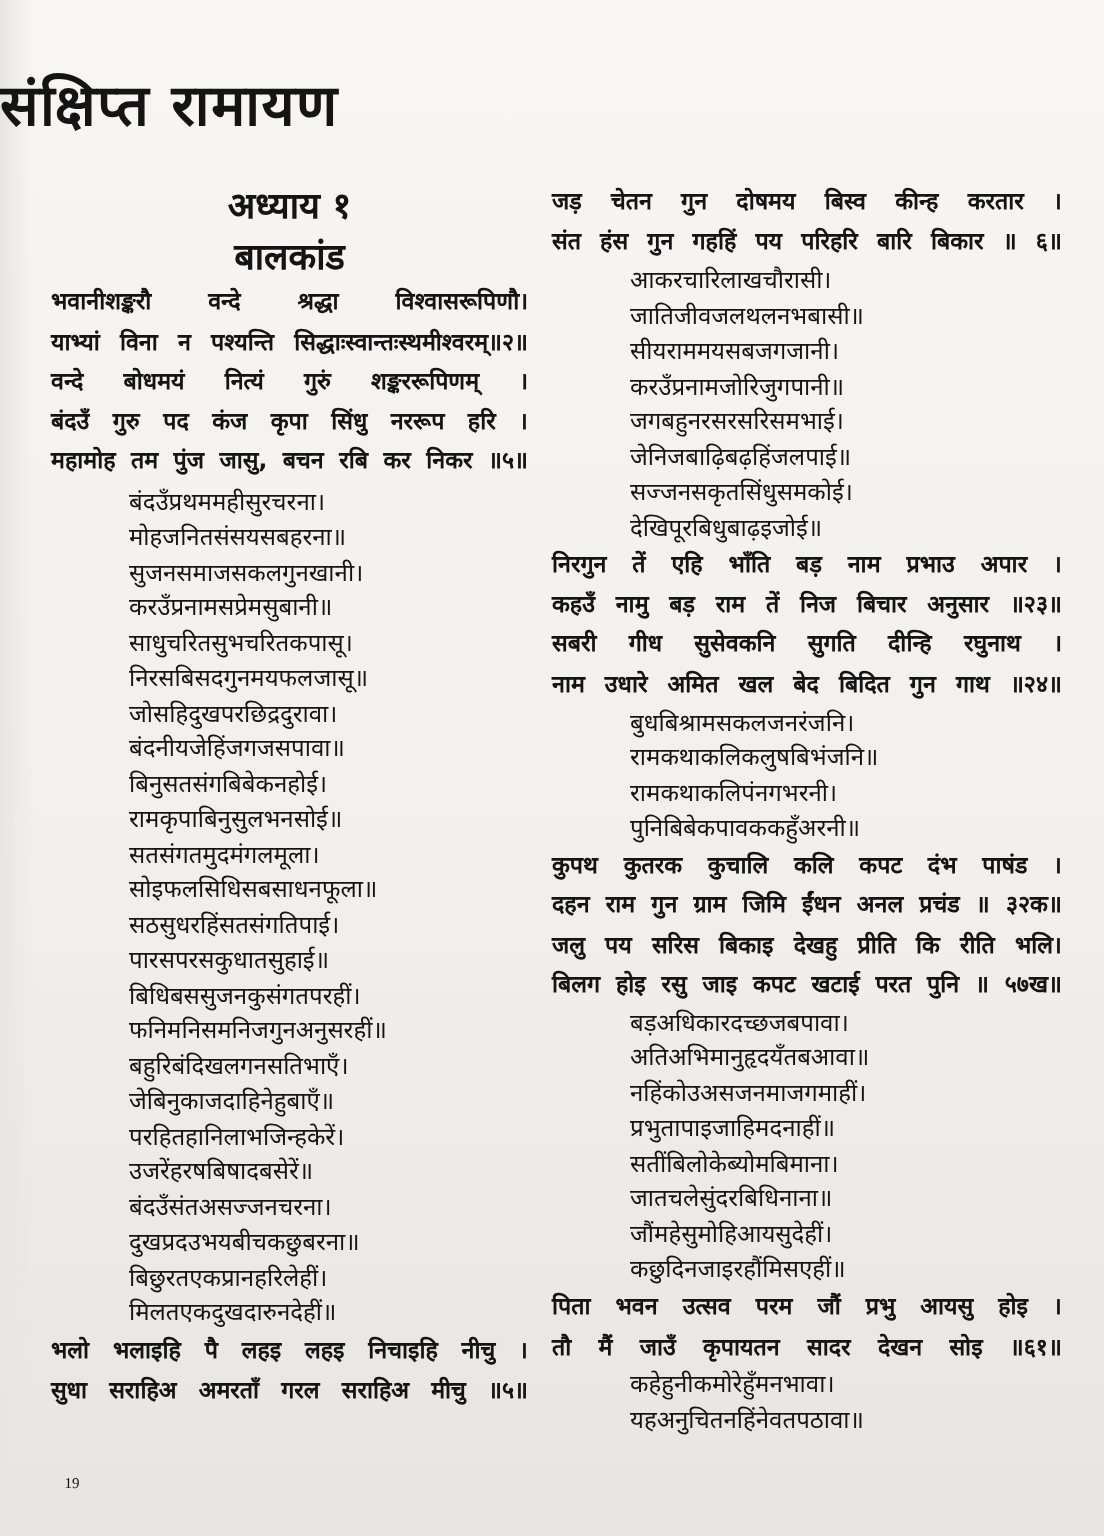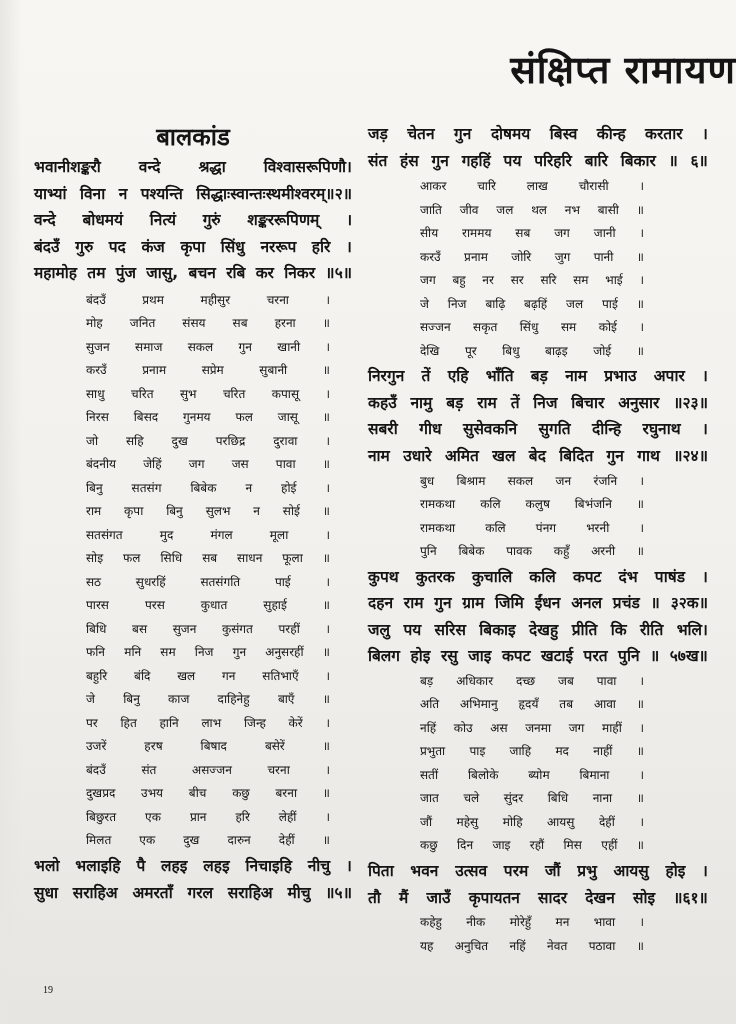--- a/index.html
+++ b/index.html
@@ -8,54 +8,55 @@
     background: linear-gradient(180deg, #f7f6f3 0%, #f1f0ec 55%, #e6e5e1 100%);
     font-family: "DejaVu Sans", sans-serif;
     color: #141414;
     position: relative;
   }
   .page-shadow {
     position: absolute; left: 0; top: 0; width: 22px; height: 1024px;
     background: linear-gradient(90deg, #e8e6e2 0%, rgba(240,239,235,0) 100%);
   }
   .title {
-    position: absolute; left: 0; width: 736px; top: 42px; text-align: right;
+    position: absolute; left: 0; width: 736px; top: 42px; text-align: left;
     font-size: 38px; font-weight: bold; letter-spacing: 1px;
   }
   .col { position: absolute; top: 120px; }
   .col-left { left: 34px; width: 318px; }
   .col-right { left: 368px; width: 340px; }
   .heading {
     text-align: center; font-size: 24px; font-weight: bold; line-height: 34px;
   }
   .doha {
     font-size: 15.5px; font-weight: bold; line-height: 26.6px; white-space: nowrap;
     display: flex; justify-content: space-between;
   }
   .doha span { display: inline-block; }
   .chaupai {
-    font-size: 12px; line-height: 23.5px; white-space: nowrap;
-    display: flex; justify-content: space-between;
+    font-size: 16px; line-height: 23.5px; white-space: nowrap;
+    display: flex; justify-content: flex-start;
     padding-left: 52px; padding-right: 22px;
   }
   .col-right .chaupai { padding-left: 52px; padding-right: 64px; }
   .mt-small { margin-top: 2px; }
   .page-number {
     position: absolute; left: 43px; top: 984px;
     font-family: Liberation Serif, serif; font-size: 10px;
   }
 </style>
 </head>
 <body>
 
 <div class="page-shadow"></div>
 
 <div class="title">संक्षिप्त रामायण</div>
 
 <div class="col col-left">
+  <div class="heading">अध्याय १</div>
   <div class="heading" style="margin-bottom:0;">बालकांड</div>
   <div id="left-shlokas">
       <div class="doha">
         <span>भवानीशङ्करौ</span>
         <span>वन्दे</span>
         <span>श्रद्धा</span>
         <span>विश्वासरूपिणौ।</span>
       </div>
       <div class="doha">
         <span>याभ्यां</span>

